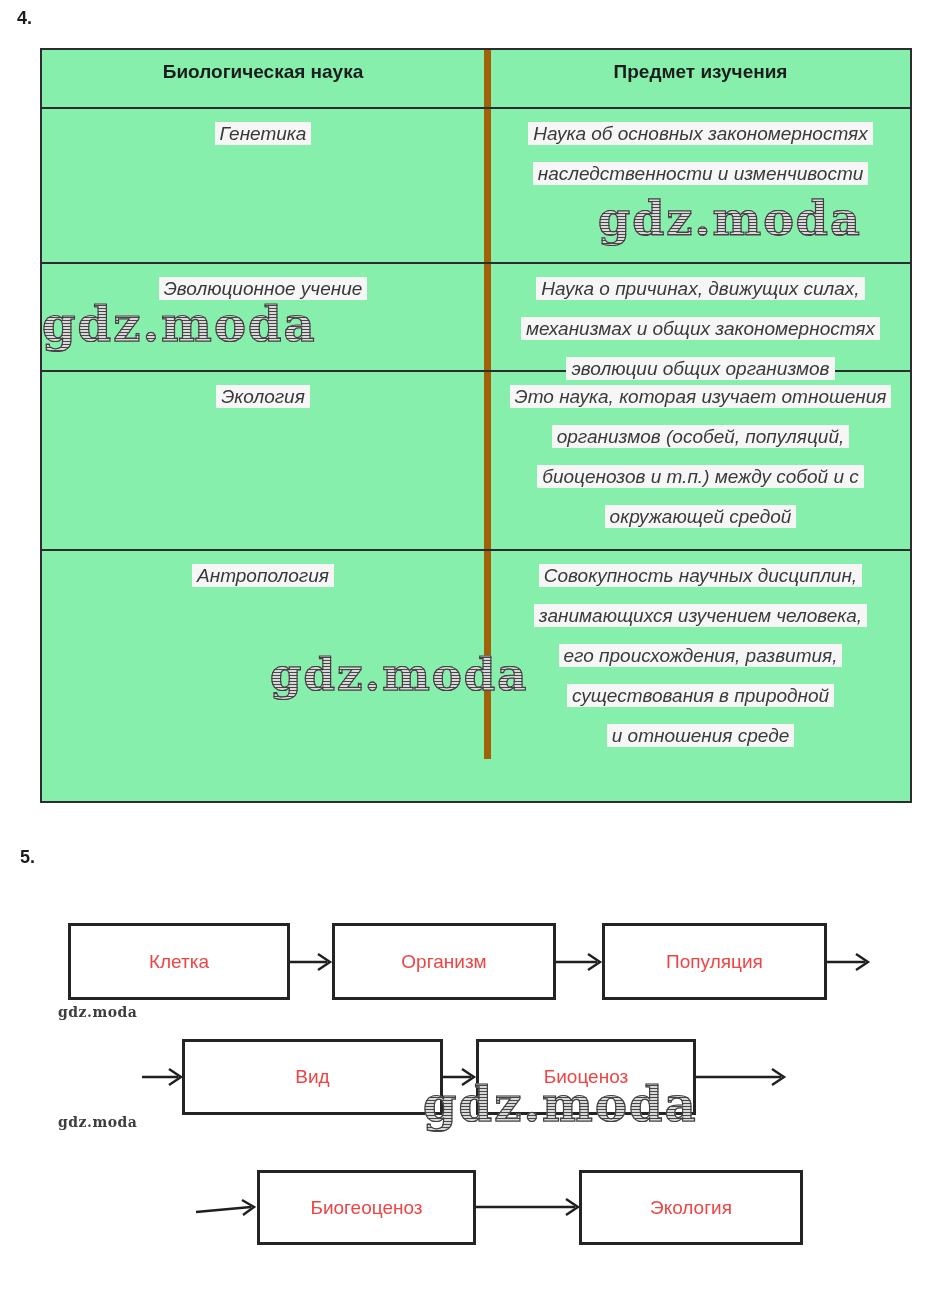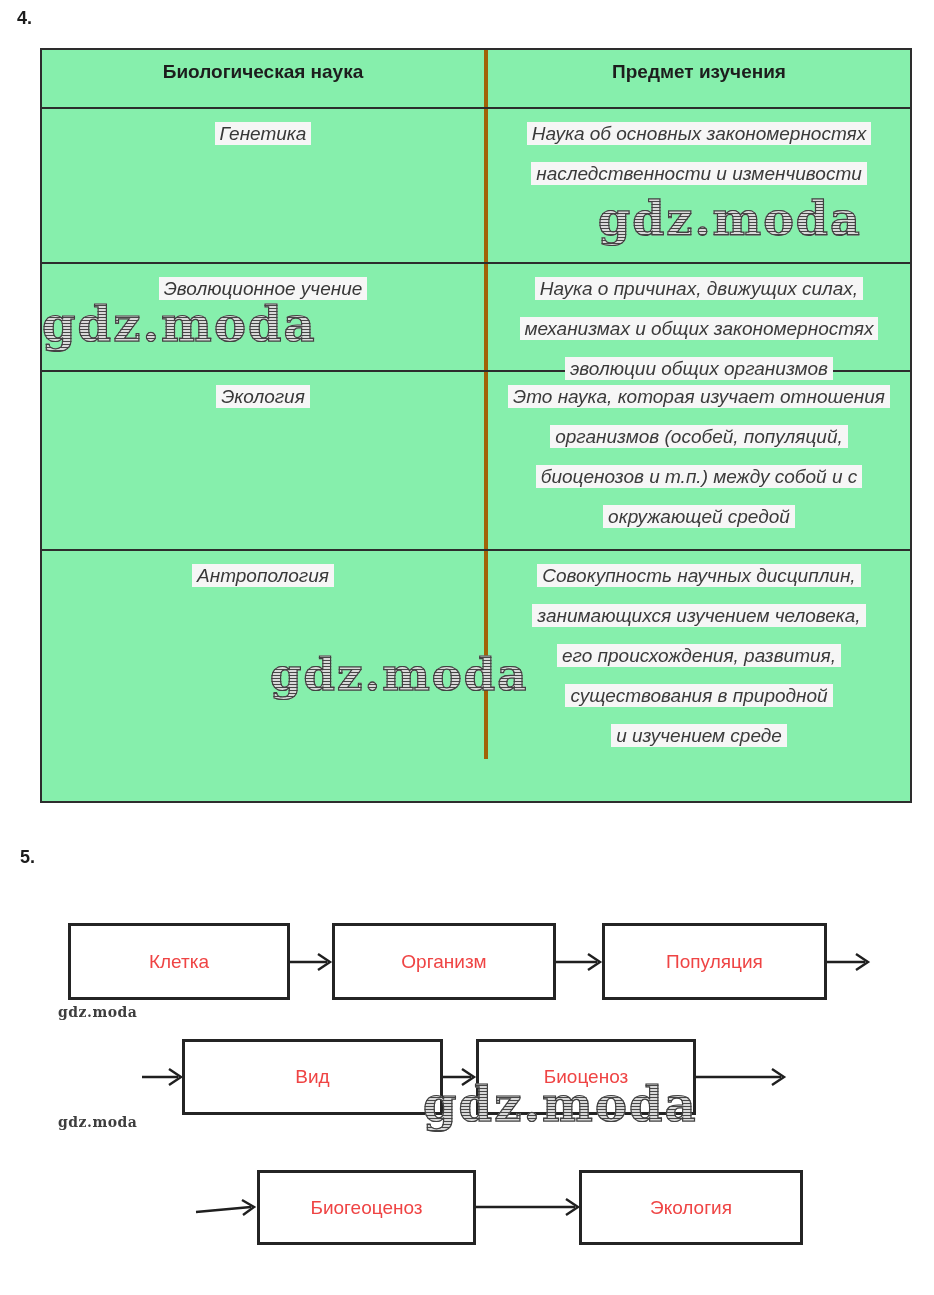--- a/index.html
+++ b/index.html
@@ -20,21 +20,21 @@
   }
   .trow{display:flex;box-sizing:border-box;border-top:2px solid #2d2d2d;}
   .trow.first{border-top:none;}
   .row-h{height:57px;}
   .row-1{height:155px;}
   .row-2{height:108px;}
   .row-3{height:179px;}
   .row-4{height:210px;}
   .cell{box-sizing:border-box;text-align:center;padding-top:5px;}
   .c1{width:442px;}
-  .c2{flex:1;border-left:4px solid #a16207;}
+  .c2{flex:1;border-left:7px solid #a16207;}
   .hcell{font-weight:bold;font-size:19px;color:#1d1d1d;padding-top:9px;line-height:26px;}
   .line{display:block;line-height:40px;font-size:19px;color:#3a3a3a;font-style:italic;}
   .line > span{background:#f6f6f6;padding:1px 5px;}
   .science .line{color:#383838;}
 
   
   .diagram{position:absolute;left:0;top:900px;width:934px;height:395px;}
   .dbox{
     position:absolute;border:3px solid #242424;background:#fff;box-sizing:border-box;
     display:flex;align-items:center;justify-content:center;
@@ -116,21 +116,21 @@
 
   <div class="trow row-4">
     <div class="cell c1 science">
       <span class="line"><span>Антропология</span></span>
     </div>
     <div class="cell c2">
       <span class="line"><span>Совокупность научных дисциплин,</span></span>
       <span class="line"><span>занимающихся изучением человека,</span></span>
       <span class="line"><span>его происхождения, развития,</span></span>
       <span class="line"><span>существования в природной</span></span>
-      <span class="line"><span>и изучением среде</span></span>
+      <span class="line"><span>и отношения среде</span></span>
     </div>
   </div>
 </div>
 
 <div class="q-label q5">5.</div>
 
 <div class="diagram">
   <svg class="arrows" viewBox="0 0 934 395" xmlns="http://www.w3.org/2000/svg">
     <path d="M290 62 H327"></path>
       <path d="M318 54 L330 62 L318 70"></path>

